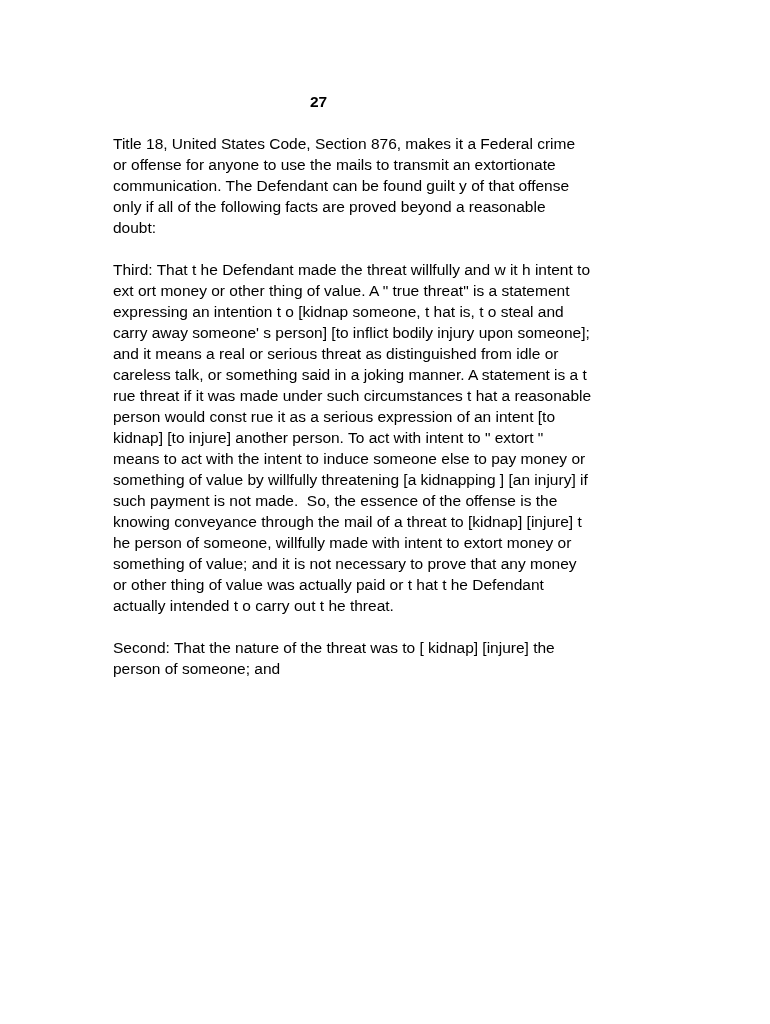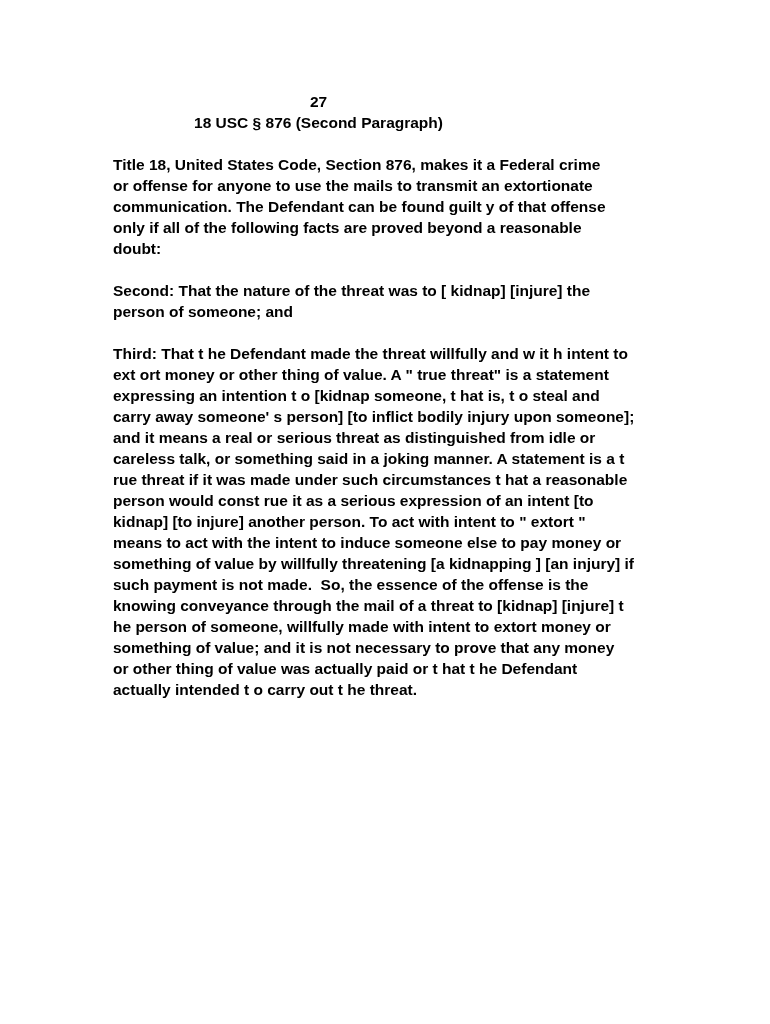--- a/index.html
+++ b/index.html
@@ -28,54 +28,53 @@
     font-weight: 700;
   }
   .doc-header .header-line {
     white-space: pre;
     line-height: 21px;
   }
   .doc-paragraph {
     margin: 21px 0 0 0;
     white-space: pre;      
     line-height: 21px;
-    font-weight: 700;
+    font-weight: 400;
   }
 </style>
 </head>
 <body>
 
 <div class="page">
 
   <div class="doc-header">
     <div class="header-line">27</div>
-    <div class="header-line">18 USC § 876 (Second Paragraph)</div>
   </div>
 
   <p class="doc-paragraph">Title 18, United States Code, Section 876, makes it a Federal crime
 or offense for anyone to use the mails to transmit an extortionate
 communication. The Defendant can be found guilt y of that offense
 only if all of the following facts are proved beyond a reasonable
 doubt:</p>
 
-
-  <p class="doc-paragraph">Second: That the nature of the threat was to [ kidnap] [injure] the
-person of someone; and</p>
 
   <p class="doc-paragraph">Third: That t he Defendant made the threat willfully and w it h intent to
 ext ort money or other thing of value. A " true threat" is a statement
 expressing an intention t o [kidnap someone, t hat is, t o steal and
 carry away someone' s person] [to inflict bodily injury upon someone];
 and it means a real or serious threat as distinguished from idle or
 careless talk, or something said in a joking manner. A statement is a t
 rue threat if it was made under such circumstances t hat a reasonable
 person would const rue it as a serious expression of an intent [to
 kidnap] [to injure] another person. To act with intent to " extort "
 means to act with the intent to induce someone else to pay money or
 something of value by willfully threatening [a kidnapping ] [an injury] if
 such payment is not made.  So, the essence of the offense is the
 knowing conveyance through the mail of a threat to [kidnap] [injure] t
 he person of someone, willfully made with intent to extort money or
 something of value; and it is not necessary to prove that any money
 or other thing of value was actually paid or t hat t he Defendant
 actually intended t o carry out t he threat.</p>
 
+  <p class="doc-paragraph">Second: That the nature of the threat was to [ kidnap] [injure] the
+person of someone; and</p>
+
 </div>
 
 </body></html>

